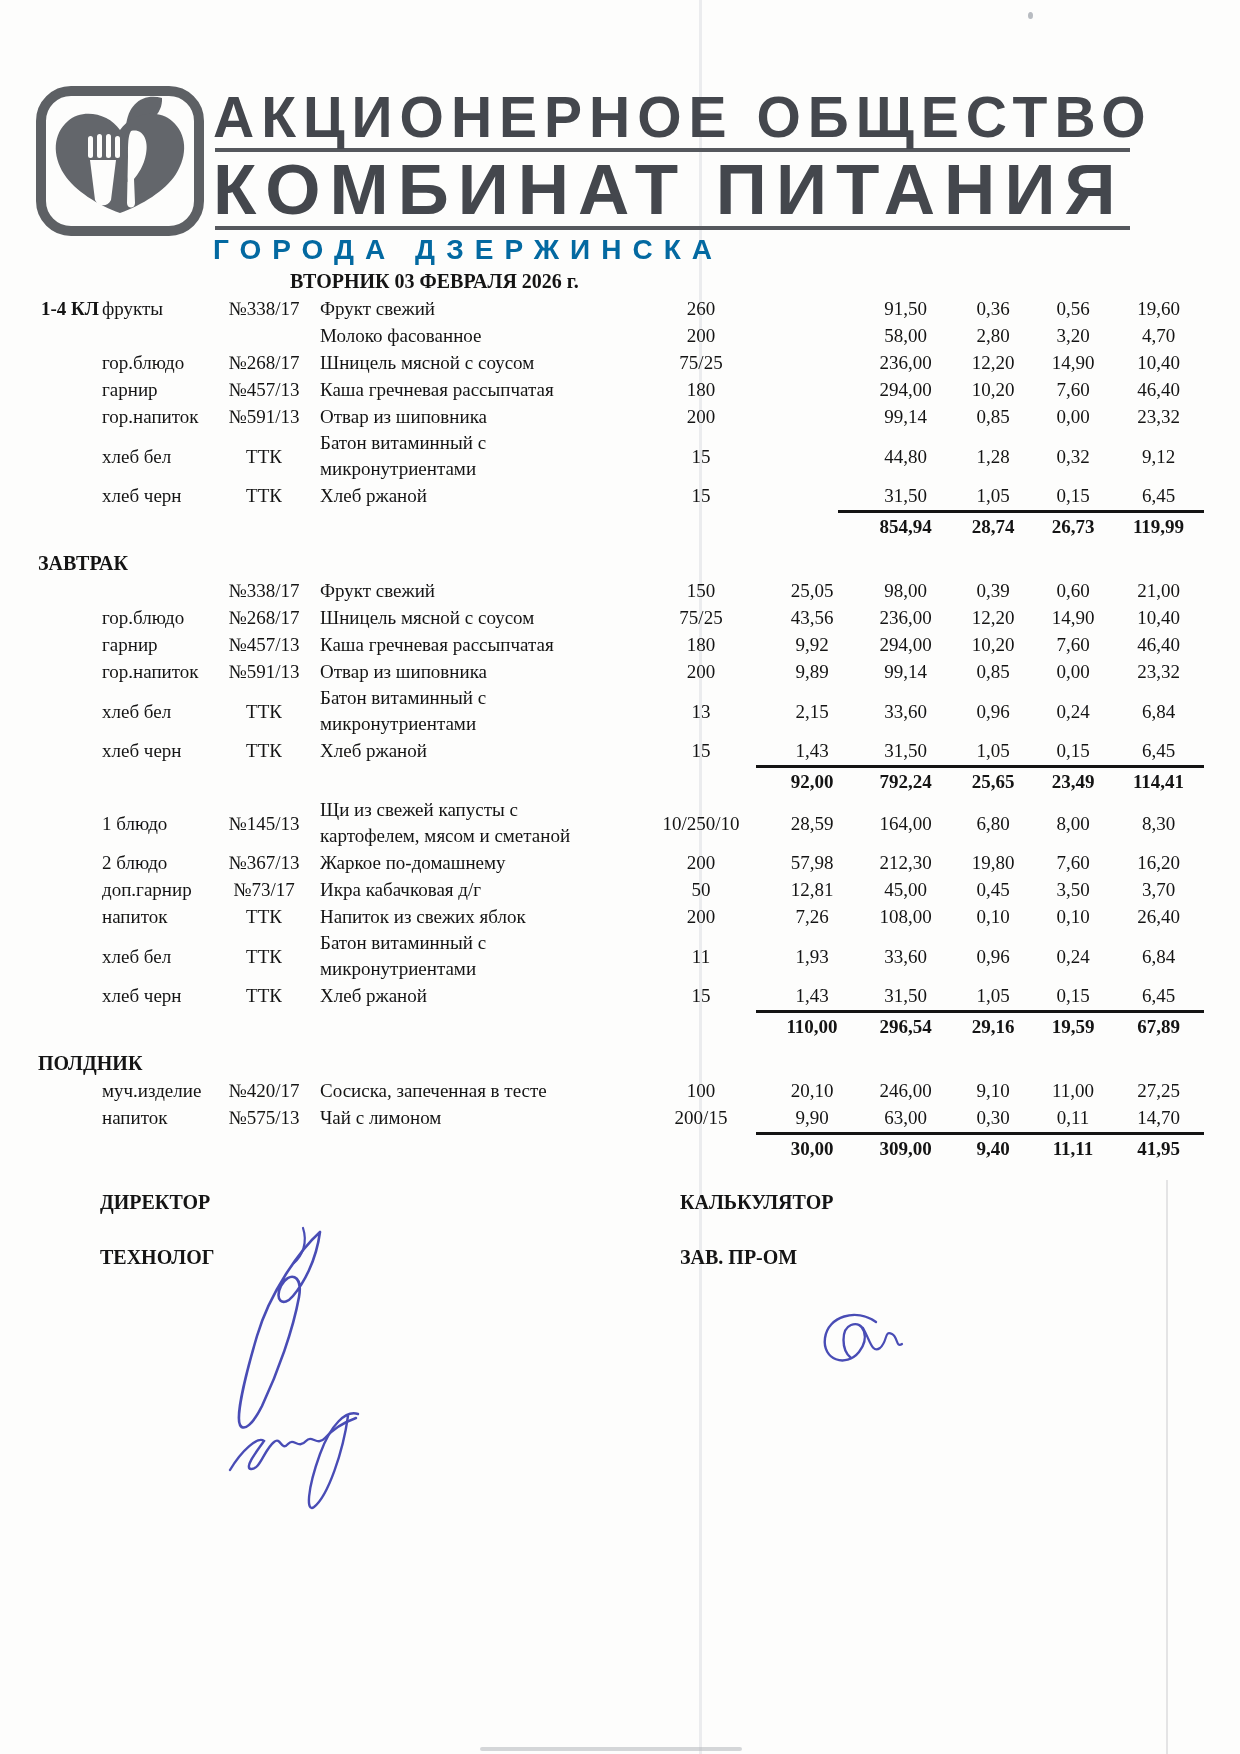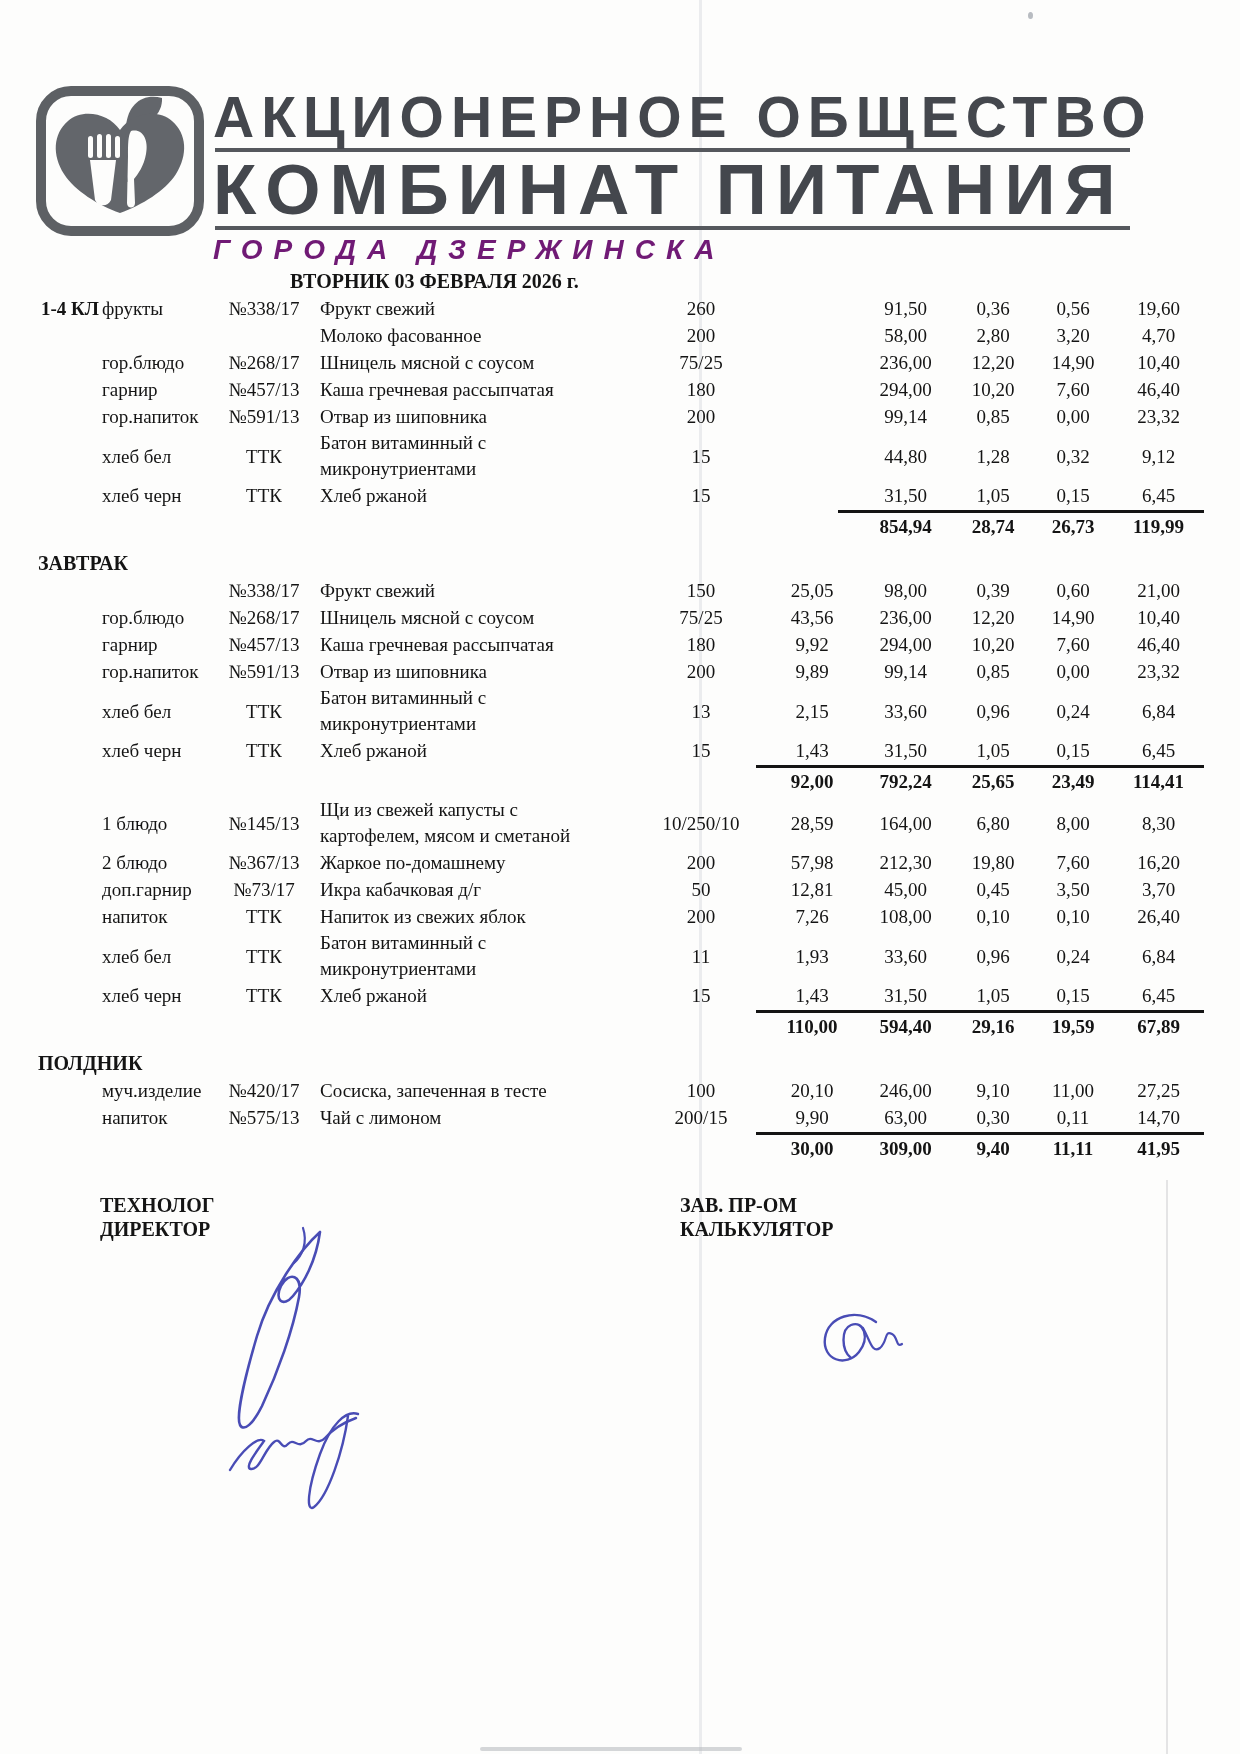--- a/index.html
+++ b/index.html
@@ -9,21 +9,21 @@
   .scanline{position:absolute;top:0;bottom:0;width:3px;background:rgba(190,193,200,.28);}
   .scanline.v1{left:699px;}
   .scanline.v2{left:1166px;top:1180px;background:rgba(180,180,185,.35);width:2px;}
   .speck1{position:absolute;left:1028px;top:12px;width:5px;height:7px;background:#9aa0a8;border-radius:50%;opacity:.7;}
   .speck2{position:absolute;left:480px;top:1747px;width:262px;height:4px;background:#b9bcbf;opacity:.6;border-radius:2px;}
   
   .lh-logo{position:absolute;left:36px;top:86px;}
   .lh-text{position:absolute;left:213px;top:91px;width:940px;font-family:"Liberation Sans",sans-serif;color:#44474d;}
   .lh1{font-size:57px;line-height:52px;font-weight:bold;letter-spacing:7px;white-space:nowrap;}
   .lh2{font-size:71px;line-height:62px;font-weight:bold;letter-spacing:9px;white-space:nowrap;}
-  .lh3{font-size:28px;line-height:26px;font-weight:bold;letter-spacing:11px;white-space:nowrap;color:#701a75;font-style:italic;}
+  .lh3{font-size:28px;line-height:26px;font-weight:bold;letter-spacing:11px;white-space:nowrap;color:#0369a1;}
   .lh-rule{height:4px;background:#55585d;width:915px;margin:5px 0 7px 2px;}
   
   .content{position:relative;padding:250px 36px 0 38px;width:1166px;}
   .approval{display:flex;align-items:flex-end;font-weight:bold;font-size:19px;line-height:20px;height:20px;}
   .u1{border-bottom:3px solid #2c2c2c;width:248px;margin:0 4px 1px 6px;}
   .u2{border-bottom:3px solid #2c2c2c;width:358px;margin:0 0 1px 8px;}
   .grid10{display:grid;grid-template-columns:64px 106px 112px 316px 130px 92px 95px 80px 80px 91px;align-items:center;}
   .thead{border:2.5px solid #1d1d1d;height:54px;margin-top:2px;}
   .th{border-right:2.5px solid #1d1d1d;height:100%;display:flex;align-items:center;justify-content:center;
       text-align:center;font-weight:bold;font-size:18px;line-height:21px;padding:0 2px;box-sizing:border-box;}
@@ -349,21 +349,21 @@
             <div class="mc mc-carbs">6,45</div>
           </div>
           <div class="trow grid10">
             <div class="trule from-price"></div>
             <div class="mc tc mc-meal"></div>
             <div class="mc tc mc-razdel"></div>
             <div class="mc tc mc-rec"></div>
             <div class="mc tc mc-dish"></div>
             <div class="mc tc mc-out"></div>
             <div class="mc tc mc-price">110,00</div>
-            <div class="mc tc mc-kcal">594,40</div>
+            <div class="mc tc mc-kcal">296,54</div>
             <div class="mc tc mc-protein">29,16</div>
             <div class="mc tc mc-fat">19,59</div>
             <div class="mc tc mc-carbs">67,89</div>
           </div>
         </div>
         <div class="menu-section">
           <div class="sec-title">ПОЛДНИК</div>
           <div class="mrow grid10">
             <div class="mc mc-meal"></div>
             <div class="mc mc-razdel">муч.изделие</div>
@@ -398,27 +398,27 @@
             <div class="mc tc mc-price">30,00</div>
             <div class="mc tc mc-kcal">309,00</div>
             <div class="mc tc mc-protein">9,40</div>
             <div class="mc tc mc-fat">11,11</div>
             <div class="mc tc mc-carbs">41,95</div>
           </div>
         </div>
       </div>
 
     <div class="sigs">
+      <div class="sigrow">
+        <div class="sig-left">ДИРЕКТОР</div>
+        <div class="sig-right">КАЛЬКУЛЯТОР</div>
+      </div>
       <div class="sigrow second">
         <div class="sig-left">ТЕХНОЛОГ</div>
         <div class="sig-right">ЗАВ.  ПР-ОМ</div>
-      </div>
-      <div class="sigrow">
-        <div class="sig-left">ДИРЕКТОР</div>
-        <div class="sig-right">КАЛЬКУЛЯТОР</div>
       </div>
     </div>
   </div>
 
   <svg class="sig-overlay" viewBox="0 0 1240 1754">
     <g stroke="#3a3eb0" fill="none" stroke-linecap="round" opacity="0.92">
       <path stroke-width="2.6" d="M320,1232 C316,1262 303,1284 293,1296 C283,1308 274,1300 281,1286 C289,1271 303,1274 299,1297 C293,1330 278,1372 262,1406 C253,1424 244,1432 240,1425 C236,1417 244,1380 257,1336 C270,1292 300,1250 320,1232"></path>
       <path stroke-width="2.2" d="M303,1228 C308,1243 302,1256 294,1263"></path>
       <path stroke-width="2.4" d="M876,1322 C856,1308 828,1316 825,1338 C822,1360 846,1368 859,1352 C870,1338 864,1320 851,1325 C841,1329 841,1350 851,1358"></path>
       <path stroke-width="2.2" d="M863,1328 C870,1340 872,1354 880,1348 C888,1341 884,1330 892,1334 C898,1337 896,1348 902,1344"></path>

